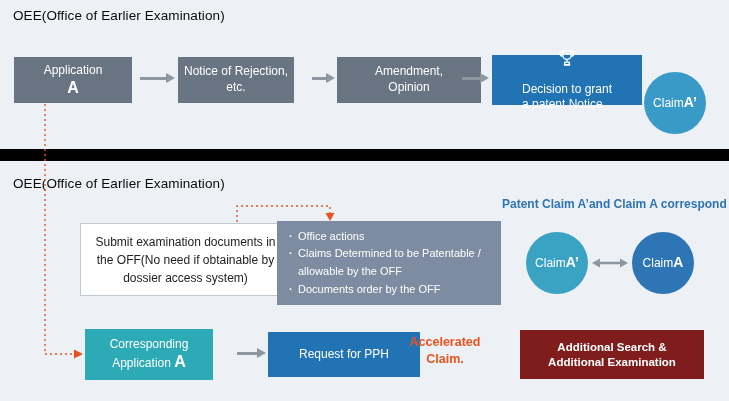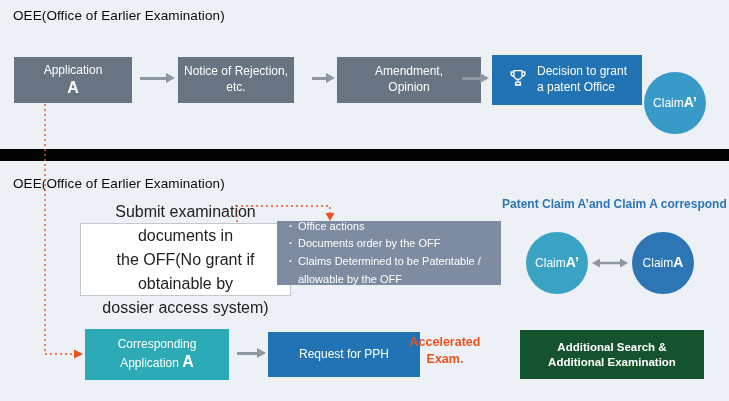--- a/index.html
+++ b/index.html
@@ -13,21 +13,21 @@
     letter-spacing:0.1px;
   }
   .box{
     position:absolute; color:#fff; display:flex; flex-direction:column;
     align-items:center; justify-content:center; text-align:center;
     font-size:12px; line-height:1.3; box-sizing:border-box;
   }
   .gray{background:#697482;}
   .blue{background:#2173b4;}
   .teal{background:#2caab5;}
-  .navy{background:#14532d; font-weight:bold;}
+  .navy{background:#7f1d1d; font-weight:bold;}
   .big-letter{font-size:16px; font-weight:bold; line-height:1.1;}
   .circle{
     position:absolute; border-radius:50%; color:#fff; display:flex;
     align-items:center; justify-content:center;
     font-size:12px; line-height:1.25;
   }
   .circle .big-letter{font-size:14px;}
   .c-topblue{background:#3a9ac7;}
   .c-teal{background:#3aa2c3;}
   .c-blue{background:#2e75b6;}
@@ -37,37 +37,37 @@
     border-left:9px solid #8e97a1; border-top:5px solid transparent;
     border-bottom:5px solid transparent;
   }
   .black-bar{position:absolute; left:0; top:149px; width:729px; height:12px; background:#000;}
   .note-blue{
     position:absolute; left:478px; top:197px; width:240px;
     color:#2e74b5; font-weight:bold; font-size:12px;margin-left:24px;
   }
   .white-box{
     position:absolute; left:80px; top:223px; width:211px; height:73px;
-    background:#fff; border:1px solid #c0c8d2; color:#222; font-size:16px;
+    background:#fff; border:1px solid #c0c8d2; color:#222; font-size:12px;
     display:flex; flex-direction:column; align-items:center; justify-content:center;
     text-align:center; line-height:1.5; box-sizing:border-box;
   }
   .docs-box{
-    position:absolute; left:277px; top:221px; width:224px; height:64px;
+    position:absolute; left:277px; top:221px; width:224px; height:84px;
     background:#7d8ca1; color:#fff; font-size:11px; box-sizing:border-box;
     display:flex; align-items:center;
   }
   .docs-box ul{list-style:none; margin:0; padding:0 8px 0 10px; line-height:1.6;}
   .docs-box li{position:relative; padding-left:11px;}
   .docs-box li::before{content:"·"; position:absolute; left:2px; font-weight:bold;}
   .red-label{
     position:absolute; left:392px; top:334px; width:106px; text-align:center;
     color:#e8531d; font-size:12.5px; line-height:1.35; font-weight:bold;
   }
-  .decision-inner{display:flex; flex-direction:row; align-items:center; gap:8px; text-align:left;}
+  .decision-inner{display:flex; flex-direction:column; align-items:center; gap:8px; text-align:left;}
   svg.overlay{position:absolute; left:0; top:0; z-index:6; pointer-events:none;}
   .trophy{flex:0 0 auto;}
 </style>
 </head>
 <body>
 
 <div id="stage">
 
   <div class="section-title" style="left:13px; top:8px;">OEE(Office of Earlier Examination)</div>
 
@@ -101,83 +101,83 @@
             <path d="M7.5 5.5H4.5v1.5a3 3 0 0 0 3 3"></path>
             <path d="M16.5 5.5h3v1.5a3 3 0 0 1-3 3"></path>
             <path d="M12 13.5v2.5"></path>
             <path d="M8.5 19.5h7"></path>
             <path d="M9.5 16.5h5v3h-5z"></path>
           </g>
         </svg>
       </span>
       <span style="text-align:left;">
         <span>Decision to grant</span><br>
-        <span>a patent Office</span>
+        <span>a patent Notice</span>
       </span>
     </div>
   </div>
 
   <div class="circle c-topblue" style="left:644px; top:72px; width:62px; height:62px; z-index:3;">
     <span>Claim</span>
     <span class="big-letter">A’</span>
   </div>
 
   <div class="black-bar"></div>
 
   <div class="section-title" style="left:13px; top:176px;">OEE(Office of Earlier Examination)</div>
 
   <div class="note-blue">Patent Claim A’and Claim A correspond</div>
 
   <div class="white-box">
     <div>Submit examination documents in</div>
-    <div>the OFF(No grant if obtainable by</div>
+    <div>the OFF(No need if obtainable by</div>
     <div>dossier access system)</div>
   </div>
 
   <div class="docs-box">
     <ul>
       <li>Office actions</li>
+      <li>Claims Determined to be Patentable / allowable by the OFF</li>
       <li>Documents order by the OFF</li>
-      <li>Claims Determined to be Patentable / allowable by the OFF</li>
     </ul>
   </div>
 
   <div class="circle c-teal" style="left:526px; top:232px; width:62px; height:62px;">
     <span>Claim</span>
     <span class="big-letter">A’</span>
   </div>
 
   <svg style="position:absolute; left:592px; top:257px;" width="36" height="12" viewBox="0 0 36 12">
     <line x1="7" y1="6" x2="29" y2="6" stroke="#8e97a1" stroke-width="2.5"></line>
     <polygon points="0,6 8,1.5 8,10.5" fill="#8e97a1"></polygon>
     <polygon points="36,6 28,1.5 28,10.5" fill="#8e97a1"></polygon>
   </svg>
 
   <div class="circle c-blue" style="left:632px; top:232px; width:62px; height:62px;">
     <span>Claim</span>
     <span class="big-letter">A</span>
   </div>
 
-  <div class="box teal" style="left:85px; top:329px; width:144px; height:51px;">
+  <div class="box teal" style="left:85px; top:329px; width:128px; height:51px;">
     <span>Corresponding</span>
     <span>
       <span>Application</span>
       <span class="big-letter">A</span>
     </span>
   </div>
 
   <div class="arrow" style="left:237px; top:352px; width:20px;"></div>
 
   <div class="box blue" style="left:268px; top:332px; width:152px; height:45px;">
     <span>Request for PPH</span>
   </div>
 
   <div class="red-label">
     <div>Accelerated</div>
-    <div>Exam.</div>
+    <div>Claim.</div>
   </div>
 
   <div class="box navy" style="left:520px; top:330px; width:184px; height:49px; font-size:11.5px;">
     <span>Additional Search &amp;</span>
     <span>Additional Examination</span>
   </div>
 
   <svg class="overlay" width="729" height="401" viewBox="0 0 729 401">
     <path d="M45 104 L45 354 L74 354" fill="none" stroke="#e8531d" stroke-width="1.4" stroke-dasharray="2,3"></path>
     <polygon points="74,349.5 83,354 74,358.5" fill="#e8531d"></polygon>

